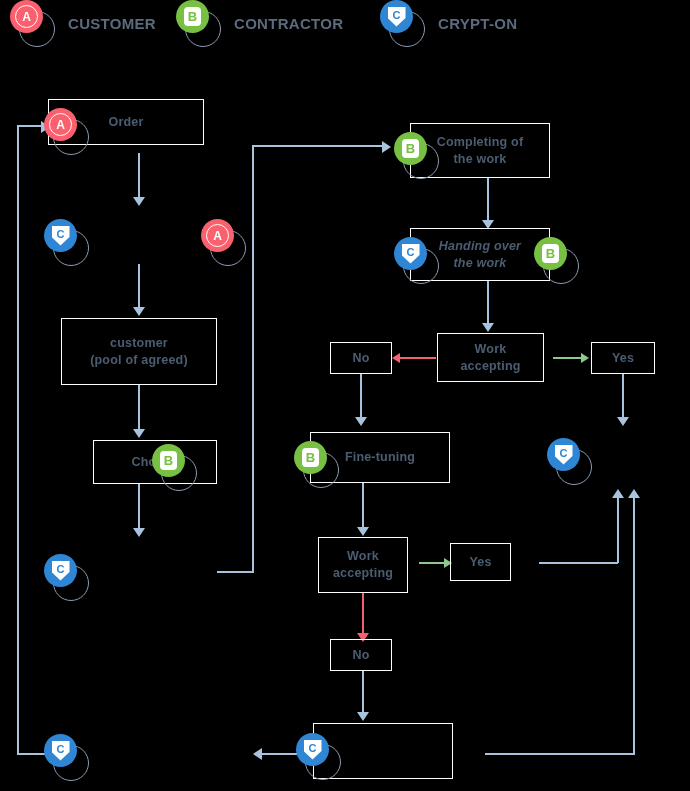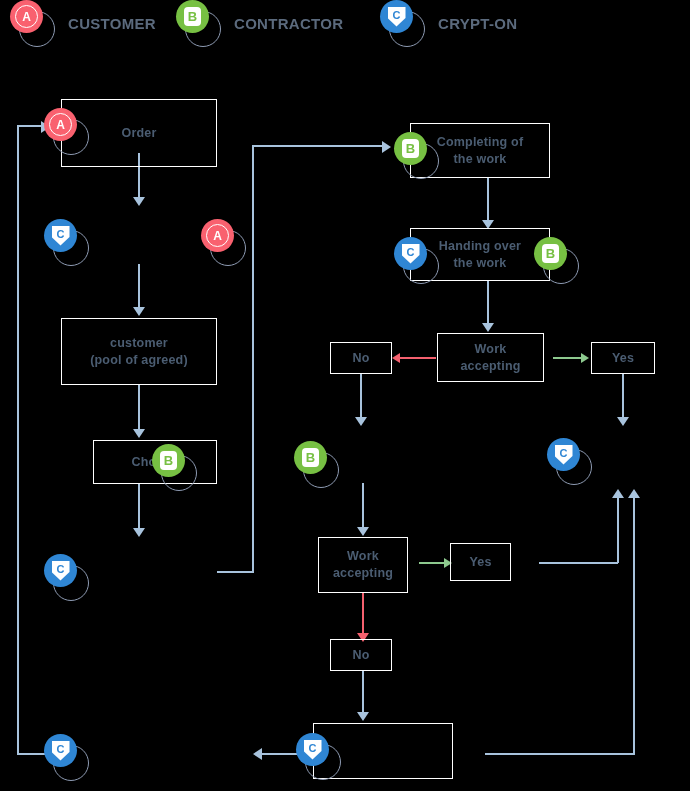--- a/index.html
+++ b/index.html
@@ -185,21 +185,21 @@
   <div class="conn v" style="left:362px;top:670px;height:43px;"></div>
   <div class="arrow down" style="left:357px;top:712px;"></div>
 
   <div class="conn h" style="left:261px;top:753px;width:47px;"></div>
   <div class="arrow left" style="left:253px;top:748px;"></div>
 
   <div class="conn h" style="left:485px;top:753px;width:150px;"></div>
   <div class="conn v" style="left:633px;top:498px;height:257px;"></div>
   <div class="arrow up" style="left:628px;top:489px;"></div>
 
-  <div class="node" style="left:61px;top:99px;width:156px;height:68px;">
+  <div class="node" style="left:48px;top:99px;width:156px;height:46px;">
     <span>Order</span>
   </div>
   <div class="badge-wrap" style="left:44px;top:108px;">
     <div class="badge-ring"></div>
     <div class="badge a">
       <span class="glyph">A</span>
     </div>
   </div>
 
   <div class="badge-wrap" style="left:44px;top:219px;">
@@ -241,21 +241,21 @@
     <span>Completing of</span>
     <span>the work</span>
   </div>
   <div class="badge-wrap" style="left:394px;top:132px;">
     <div class="badge-ring"></div>
     <div class="badge b">
       <span class="glyph">B</span>
     </div>
   </div>
 
-  <div class="node" style="left:410px;top:228px;width:140px;height:53px;flex-direction:column;">
+  <div class="node" style="left:410px;top:228px;width:140px;height:53px;flex-direction:column;font-style:italic;">
     <span>Handing over</span>
     <span>the work</span>
   </div>
   <div class="badge-wrap" style="left:394px;top:237px;">
     <div class="badge-ring"></div>
     <div class="badge c">
       <span class="glyph">C</span>
     </div>
   </div>
   <div class="badge-wrap" style="left:534px;top:237px;">
@@ -271,20 +271,23 @@
   </div>
 
   <div class="node" style="left:330px;top:342px;width:62px;height:32px;">
     <span>No</span>
   </div>
 
   <div class="node" style="left:591px;top:342px;width:64px;height:32px;">
     <span>Yes</span>
   </div>
 
+  <div class="node" style="left:310px;top:432px;width:140px;height:51px;">
+    <span>Fine-tuning</span>
+  </div>
   <div class="badge-wrap" style="left:294px;top:441px;">
     <div class="badge-ring"></div>
     <div class="badge b">
       <span class="glyph">B</span>
     </div>
   </div>
 
   <div class="node" style="left:318px;top:537px;width:90px;height:56px;flex-direction:column;">
     <span>Work</span>
     <span>accepting</span>

